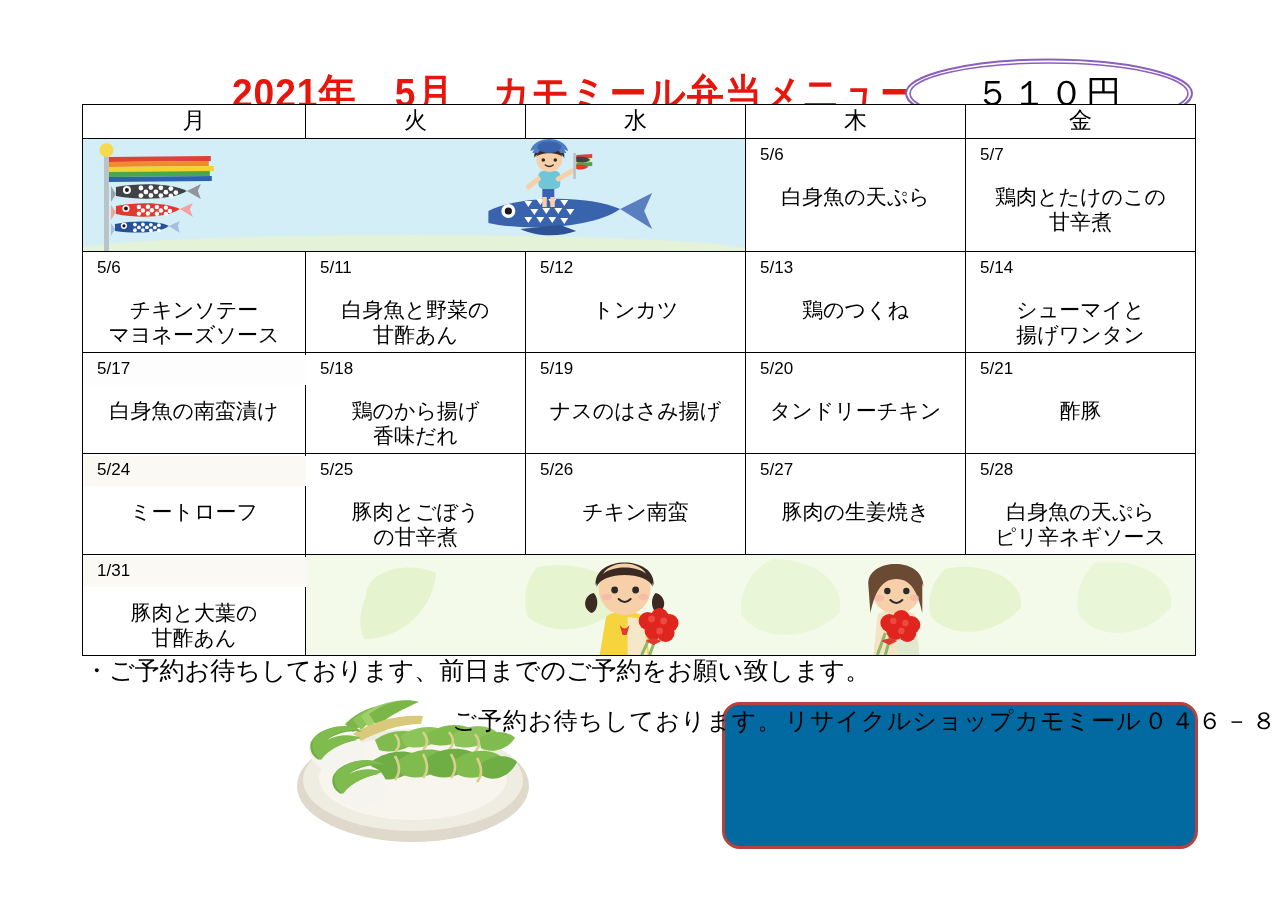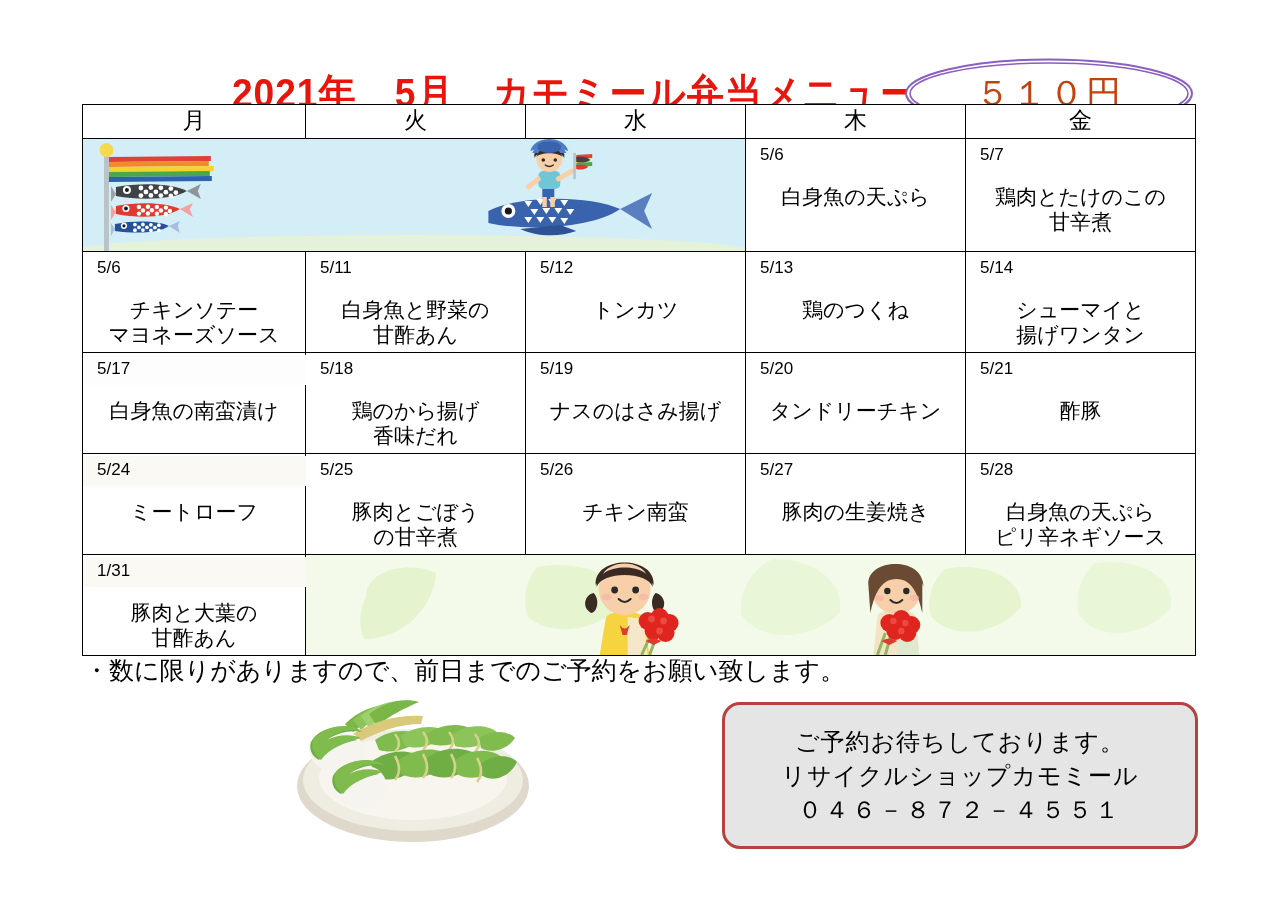--- a/index.html
+++ b/index.html
@@ -39,21 +39,21 @@
     width: 292px; height: 75px;
   }
   #price-badge svg { position: absolute; left: 0; top: 0; }
   #price-text {
     position: absolute;
     left: 0; top: 0;
     width: 292px; height: 75px;
     display: flex; align-items: center; justify-content: center;
     font-size: 35px;
     letter-spacing: 2px;
-    color: #c2410c;
+    color: #000000;
   }
 
   
   #calendar {
     position: absolute;
     left: 82px; top: 104px;
     width: 1113px;
     border-collapse: collapse;
     table-layout: fixed;
   }
@@ -127,24 +127,24 @@
     white-space: nowrap;
   }
 
   
   #contact-box {
     position: absolute;
     left: 722px; top: 702px;
     width: 470px; height: 141px;
     border: 3px solid #b4423f;
     border-radius: 18px;
-    background: #e5e5e5;
+    background: #0369a1;
     display: flex;
-    flex-direction: column;
-    align-items: center;
+    flex-direction: row;
+    align-items: flex-start;
     justify-content: center;
     gap: 2px;
   }
   .contact-line {
     font-size: 24px;
     line-height: 32px;
     letter-spacing: 1px;
     white-space: nowrap;
   }
   .contact-line.phone { letter-spacing: 3px; }
@@ -482,21 +482,21 @@
               </g>
               <path d="M10 80 q8 -5 16 0 l-8 4 Z" fill="#e0392f"></path>
             </g>
           </g>
         </svg>
       </td>
     </tr>
   </tbody>
 </table>
 
-<div id="note">・数に限りがありますので、前日までのご予約をお願い致します。</div>
+<div id="note">・ご予約お待ちしております、前日までのご予約をお願い致します。</div>
 
 <div id="sweets">
   <svg viewBox="0 0 260 160" xmlns="http://www.w3.org/2000/svg">
     <ellipse cx="130" cy="96" rx="116" ry="56" fill="#ded9ca"></ellipse>
     <ellipse cx="130" cy="90" rx="110" ry="51" fill="#efece1"></ellipse>
     <ellipse cx="130" cy="88" rx="94" ry="42" fill="#f7f5ee"></ellipse>
 
     <g>
       <path d="M62 34 C78 18 100 12 118 16 C102 22 84 30 70 42 Z" fill="#7bb648"></path>
       <path d="M70 30 C88 14 112 10 126 14 C108 20 90 28 78 40 Z" fill="#8cc45a"></path>

